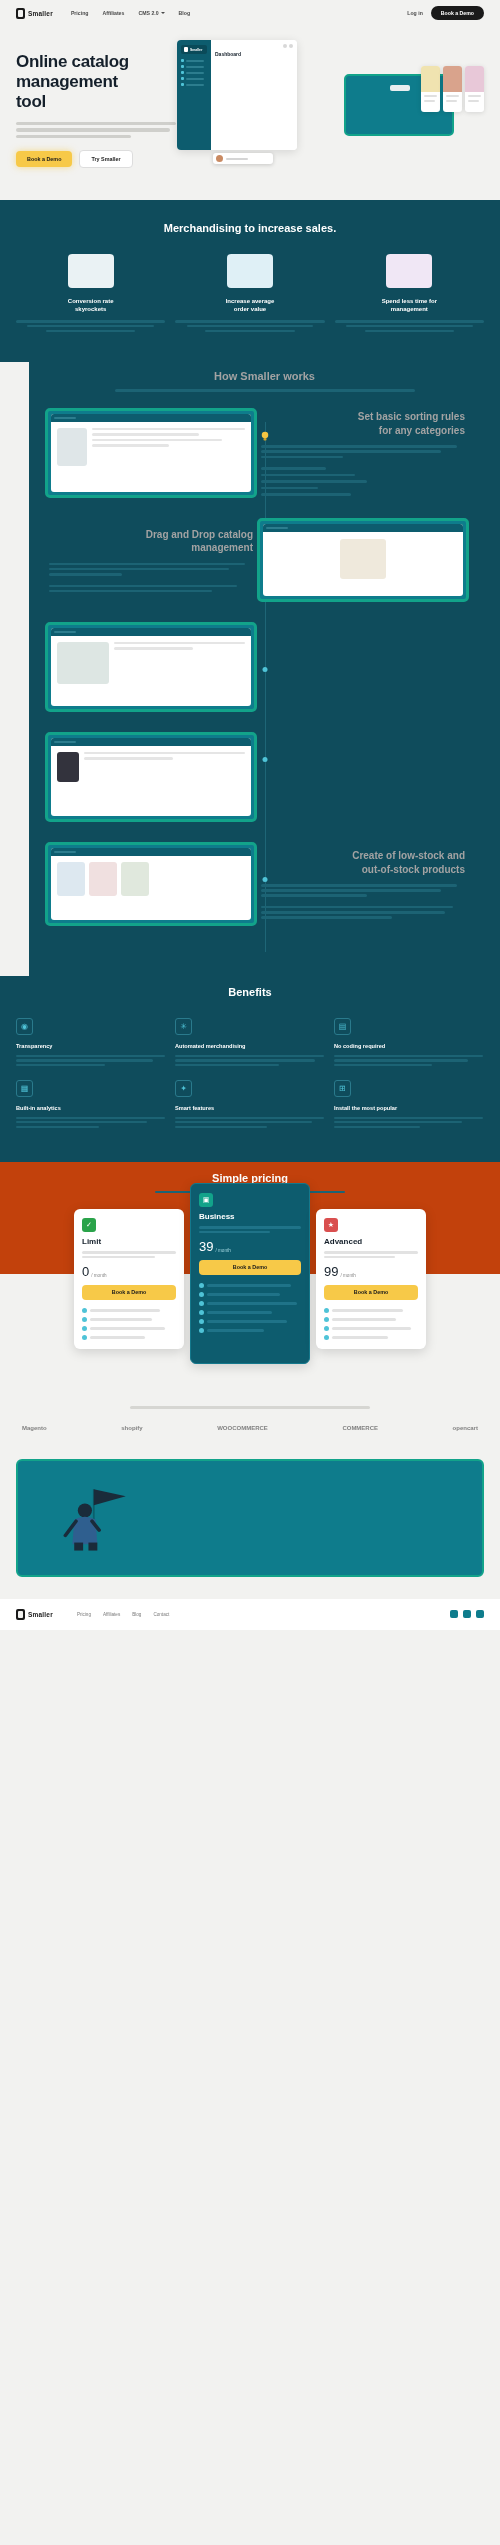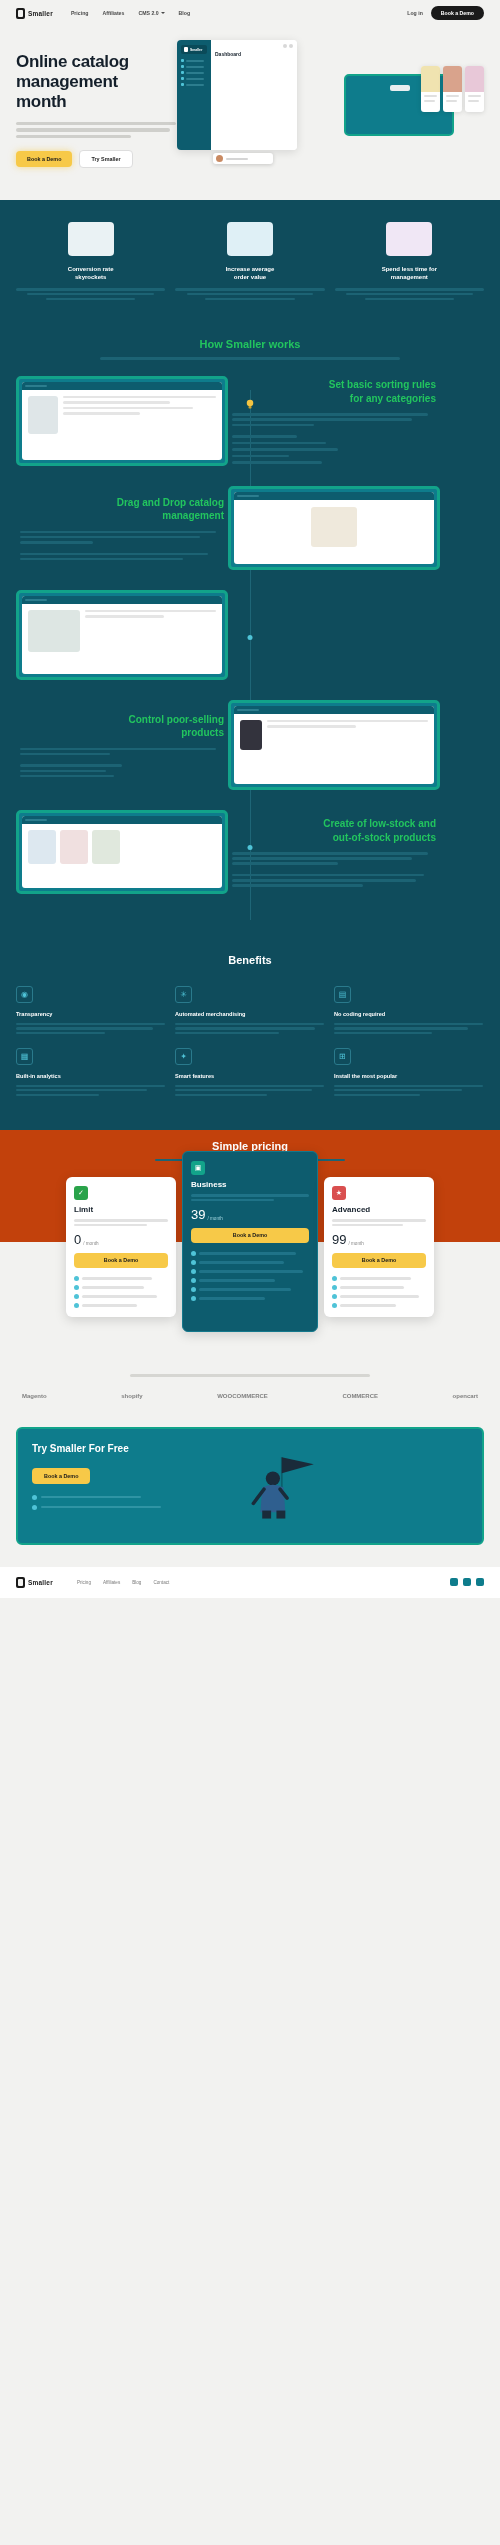--- a/index.html
+++ b/index.html
@@ -99,21 +99,21 @@
   .teal { background:#0f4c5c; padding: 22px 16px 30px; color:#fff; }
   .teal-h2 { text-align:center; font-size:11px; font-weight:700; margin-bottom:20px;}
   .feat-row { display:flex; gap:10px; }
   .feat { flex:1; text-align:center; }
   .feat-ic { width:46px;height:34px;margin:0 auto 9px; border-radius:4px; position:relative; }
   .feat-t { font-size:6px; font-weight:700; line-height:1.35; margin-bottom:7px;}
   .feat-lines { display:flex; flex-direction:column; gap:2.5px; align-items:center;}
   .feat-lines i { display:block; height:2.4px; background:#1c6374; border-radius:2px;}
 
   
-  .works { background:#0f4c5c; padding: 8px 16px 30px; color:#22c55e; position:relative;}
+  .works { background:#0f4c5c; padding: 8px 16px 30px; color:#a3a3a3; position:relative;margin-left:29px;}
   .works-h2 { text-align:center; font-size:11px; font-weight:700;}
   .works-sub { display:flex; justify-content:center; margin:7px 0 16px;}
   .works-sub i{height:2.6px;background:#1c6374;border-radius:2px;display:block;}
   .timeline { position:absolute; left:50%; top:60px; bottom:24px; width:1px; background:#1e6677;}
   .step { display:flex; align-items:center; gap:0; margin-bottom:20px; position:relative;}
   .step-media { width:212px; }
   .step-body { width:212px; padding: 0 4px;}
   .step.rev .step-media { order:2; }
   .step.rev .step-body { order:1; }
   .dot { position:absolute; left:50%; transform:translateX(-50%); width:5px;height:5px;border-radius:50%;background:#4fc3d7; }
@@ -139,21 +139,21 @@
   .ben-lines{display:flex;flex-direction:column;gap:2.2px;}
   .ben-lines i{display:block;height:2.2px;background:#1c6374;border-radius:2px;}
 
   
   .pricing{background:#c2410c;padding:10px 0 0;color:#fff;position:relative;}
   .pr-h2{text-align:center;font-size:11px;font-weight:700;}
   .pr-sub{display:flex;justify-content:center;margin:7px 0 16px;}
   .pr-sub i{height:2.6px;background:#1c6374;border-radius:2px;display:block;}
   .pr-wrap{display:flex;justify-content:center;align-items:flex-start;gap:6px;padding:0 18px 0;}
   .plan{width:110px;background:#fff;border-radius:6px;padding:9px 8px;color:#15202b;box-shadow:0 3px 12px rgba(0,0,0,.15);}
-  .plan.mid{width:136px;background:#0d5c6e;color:#fff;margin-top:-26px;padding-bottom:30px;border:1px solid #14788c;}
+  .plan.mid{width:120px;background:#0d5c6e;color:#fff;margin-top:-26px;padding-bottom:30px;border:1px solid #14788c;}
   .plan-ic{width:14px;height:14px;border-radius:3px;display:flex;align-items:center;justify-content:center;font-size:7px;color:#fff;margin-bottom:5px;}
   .plan-name{font-size:8px;font-weight:700;margin-bottom:5px;}
   .plan-lines{display:flex;flex-direction:column;gap:2.2px;margin-bottom:7px;}
   .plan-lines i{display:block;height:2.2px;background:#e2e2e2;border-radius:2px;}
   .plan.mid .plan-lines i{background:#1f7388;}
   .price{display:flex;align-items:flex-end;gap:2px;margin-bottom:7px;}
   .price b{font-size:13px;font-weight:400;line-height:1;}
   .price s{text-decoration:none;font-size:4.6px;color:#8a8a8a;}
   .plan.mid .price s{color:#9fd4de;}
   .plan-btn{display:block;width:100%;text-align:center;font-size:5.4px;font-weight:700;padding:4.5px 0;border-radius:4px;border:none;background:#f7c948;color:#1a1a1a;}
@@ -219,21 +219,21 @@
       <span class="nav-login">Log in</span>
       <button class="nav-cta">Book a Demo</button>
     </div>
   </div>
 
   <div class="hero">
     <div class="hero-left">
       <h1 class="hero-h1">
         <span>Online catalog</span><br>
         <span>management</span><br>
-        <span class="hl">month</span>
+        <span class="hl">tool</span>
       </h1>
       <div class="hero-sub">
         <i class="sk" style="width:100%"></i>
         <i class="sk" style="width:96%"></i>
         <i class="sk" style="width:72%"></i>
       </div>
       <div class="hero-btns">
         <button class="btn-y">Book a Demo</button>
         <button class="btn-w">Try Smaller</button>
       </div>
@@ -295,20 +295,21 @@
         <div class="mcard">
             <div class="im" style="background:#e8c8d8"></div>
             <div class="ln"></div>
             <div class="ln" style="width:60%"></div>
           </div>
       </div>
     </div>
   </div>
 
   <div class="teal">
+    <h2 class="teal-h2">Merchandising to increase sales.</h2>
     <div class="feat-row">
       <div class="feat">
         <div class="feat-ic" style="background:#eaf2f4"></div>
         <div class="feat-t"><span>Conversion rate</span><br><span>skyrockets</span></div>
         <div class="feat-lines">
             <i style="width:100%"></i>
             <i style="width:85%"></i>
             <i style="width:60%"></i>
           </div>
       </div>
@@ -441,32 +442,20 @@
             <div style="width:22px;height:30px;background:#33333d;border-radius:3px"></div>
             <div style="flex:1;display:flex;flex-direction:column;gap:3px">
               <i style="height:2.5px;background:#e5e5e5;border-radius:2px;display:block"></i>
               <i style="height:2.5px;background:#e5e5e5;border-radius:2px;width:55%;display:block"></i>
             </div>
           </div>
         </div>
           </div>
       </div>
       <div class="dot" style="top:28%"></div>
-      <div class="step-body">
-        <div class="step-h3"><span>Control poor-selling</span><br><span>products</span></div>
-        <div class="step-lines">
-            <i style="width:96%"></i>
-            <i style="width:44%"></i>
-          </div>
-        <div class="step-lines" style="margin-top:9px">
-            <i style="width:50%"></i>
-            <i style="width:42%"></i>
-            <i style="width:46%"></i>
-          </div>
-      </div>
     </div>
 
     <div class="step">
       <div class="step-media">
         <div class="shot">
             <div class="shot-inner" style="height:72px">
           <div class="shot-bar">
                 <u></u>
               </div>
           <div style="padding:6px;display:flex;gap:4px">
@@ -676,34 +665,20 @@
       <span class="cms-logo">Magento</span>
       <span class="cms-logo">shopify</span>
       <span class="cms-logo">WOOCOMMERCE</span>
       <span class="cms-logo">COMMERCE</span>
       <span class="cms-logo">opencart</span>
     </div>
   </div>
 
   <div class="cta-wrap">
     <div class="cta">
-      <div class="cta-left">
-        <div class="cta-h2">Try Smaller For Free</div>
-        <button class="cta-btn">Book a Demo</button>
-        <div class="cta-list">
-          <div class="cta-li">
-              <span class="ck"></span>
-              <u style="width:100px"></u>
-            </div>
-          <div class="cta-li">
-              <span class="ck"></span>
-              <u style="width:120px"></u>
-            </div>
-        </div>
-      </div>
       <div style="flex:1;position:relative">
         <svg viewBox="0 0 120 90" width="120" height="80">
           <path d="M62 78 L62 16" stroke="#0a5f6c" stroke-width="2"></path>
           <path d="M62 16 L98 24 L62 34 Z" fill="#1a2b3a"></path>
           <circle cx="52" cy="40" r="8" fill="#1a2b3a"></circle>
           <path d="M40 50 q12 -6 24 0 l2 28 h-28 z" fill="#2f5f8f"></path>
           <path d="M42 52 l-12 16" stroke="#1a2b3a" stroke-width="4" stroke-linecap="round"></path>
           <path d="M60 52 l8 10" stroke="#1a2b3a" stroke-width="4" stroke-linecap="round"></path>
           <rect x="40" y="76" width="10" height="9" fill="#1a2b3a"></rect>
           <rect x="56" y="76" width="10" height="9" fill="#1a2b3a"></rect>

